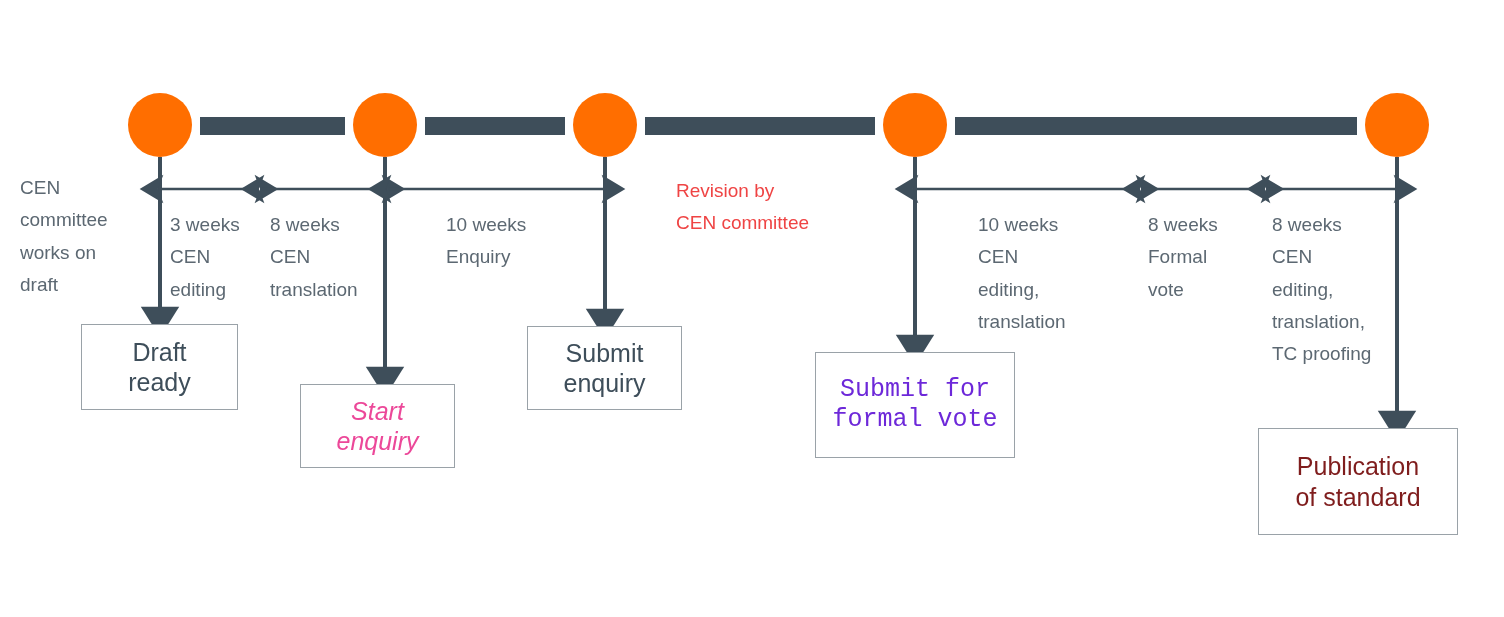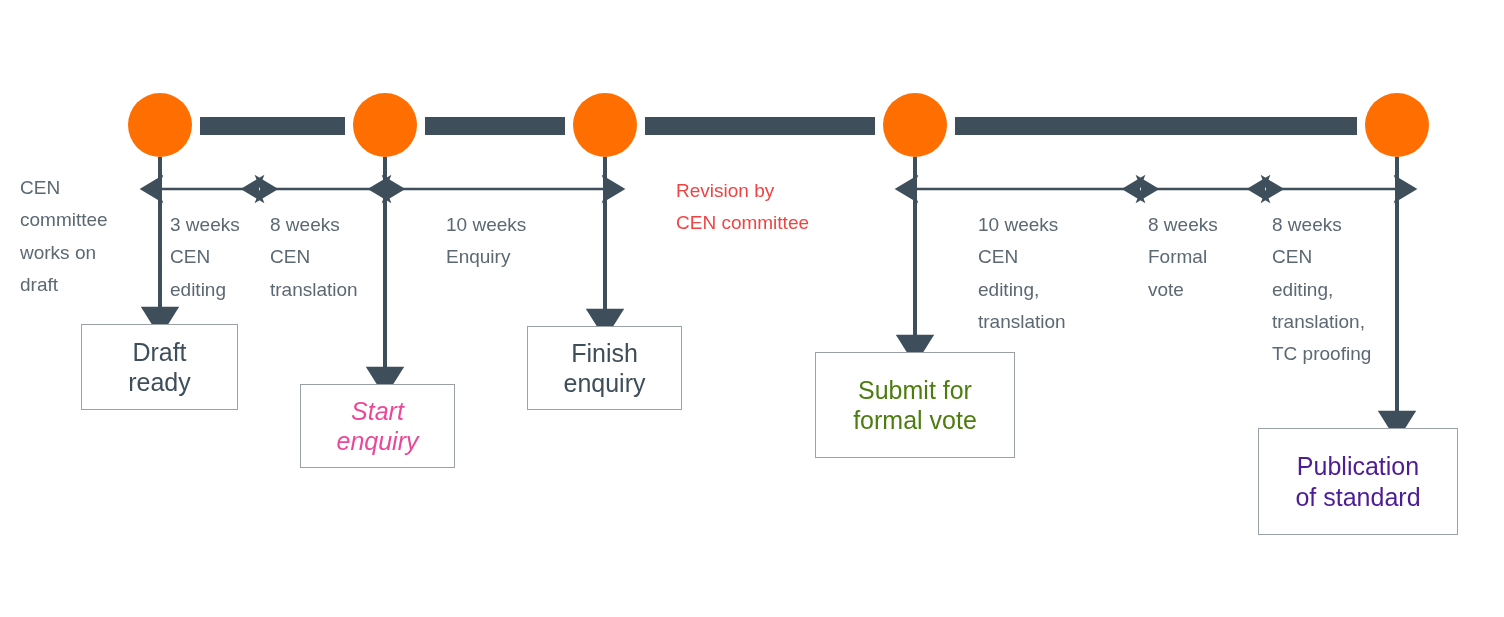--- a/index.html
+++ b/index.html
@@ -124,21 +124,21 @@
 CEN
 editing,
 translation,
 TC proofing</div>
     </div>
   <div id="boxes-layer">
       <div class="node-box" style="left: 81px; top: 324px; width: 157px; height: 86px; border-color: rgb(154, 162, 168); color: rgb(62, 78, 90);">Draft
 ready</div>
       <div class="node-box" style="left: 300px; top: 384px; width: 155px; height: 84px; border-color: rgb(154, 162, 168); color: #ec4899; font-style: italic;">Start
 enquiry</div>
-      <div class="node-box" style="left: 527px; top: 326px; width: 155px; height: 84px; border-color: rgb(154, 162, 168); color: rgb(62, 78, 90);">Finish
+      <div class="node-box" style="left: 527px; top: 326px; width: 155px; height: 84px; border-color: rgb(154, 162, 168); color: rgb(62, 78, 90);">Submit
 enquiry</div>
-      <div class="node-box" style="left: 815px; top: 352px; width: 200px; height: 106px; border-color: rgb(154, 162, 168); color: #4d7c0f;">Submit for
+      <div class="node-box" style="left: 815px; top: 352px; width: 200px; height: 106px; border-color: rgb(154, 162, 168); color: #6d28d9; font-family: Liberation Mono, monospace;">Submit for
 formal vote</div>
-      <div class="node-box" style="left: 1258px; top: 428px; width: 200px; height: 107px; border-color: rgb(154, 162, 168); color: #4c1d95;">Publication
+      <div class="node-box" style="left: 1258px; top: 428px; width: 200px; height: 107px; border-color: rgb(154, 162, 168); color: #7f1d1d;">Publication
 of standard</div>
     </div>
 
 </div>
 
 </body></html>

